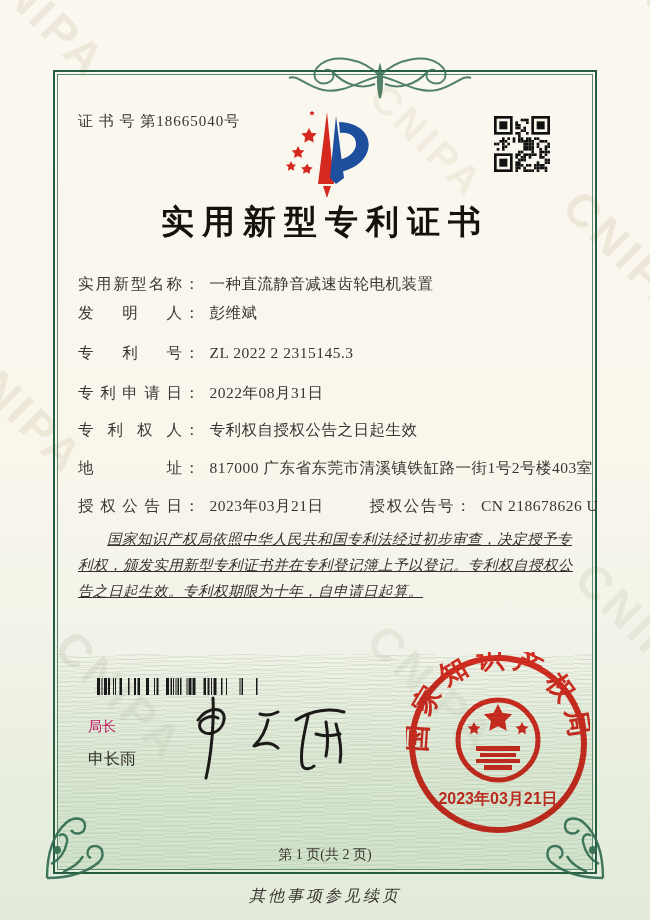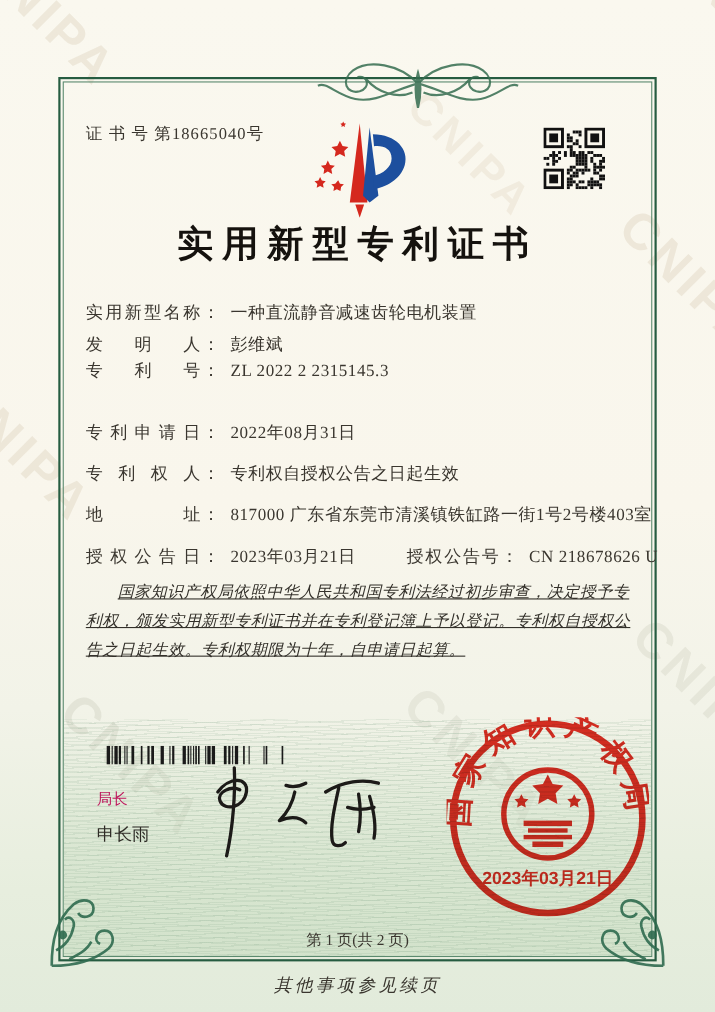--- a/index.html
+++ b/index.html
@@ -54,21 +54,21 @@
     font-size:33px;font-weight:bold;letter-spacing:8px;color:#15120e;
   }
   
   .field-row{position:absolute;left:78px;font-size:15.5px;color:#3a362f;white-space:nowrap;}
   .field-label{
     display:inline-block;width:104px;text-align:justify;text-align-last:justify;
     vertical-align:bottom;
   }
   .field-colon{display:inline-block;margin:0 10px 0 2px;}
   .field-value{letter-spacing:0.5px;}
-  .row0{top:274px;} .row1{top:303px;} .row2{top:327px;} .row3{top:383px;}
+  .row0{top:274px;} .row1{top:303px;} .row2{top:343px;} .row3{top:383px;}
   .row4{top:420px;} .row5{top:458px;} .row6{top:496px;}
   .grant-no{margin-left:46px;}
   .grant-no .field-label{width:84px;font-family:Liberation Serif, serif;}
   
   .paras{position:absolute;left:78px;top:524px;width:496px;
     font-style:italic;font-size:14.5px;line-height:26px;color:#33302a;}
   .paras p{margin:2px 0 8px 0;text-indent:2em;letter-spacing:0.5px;text-decoration:underline;}
   
   .barcode{position:absolute;left:95px;top:678px;width:168px;height:17px;}
   .sig-title{position:absolute;left:88px;top:718px;font-size:14px;color:#be185d;

